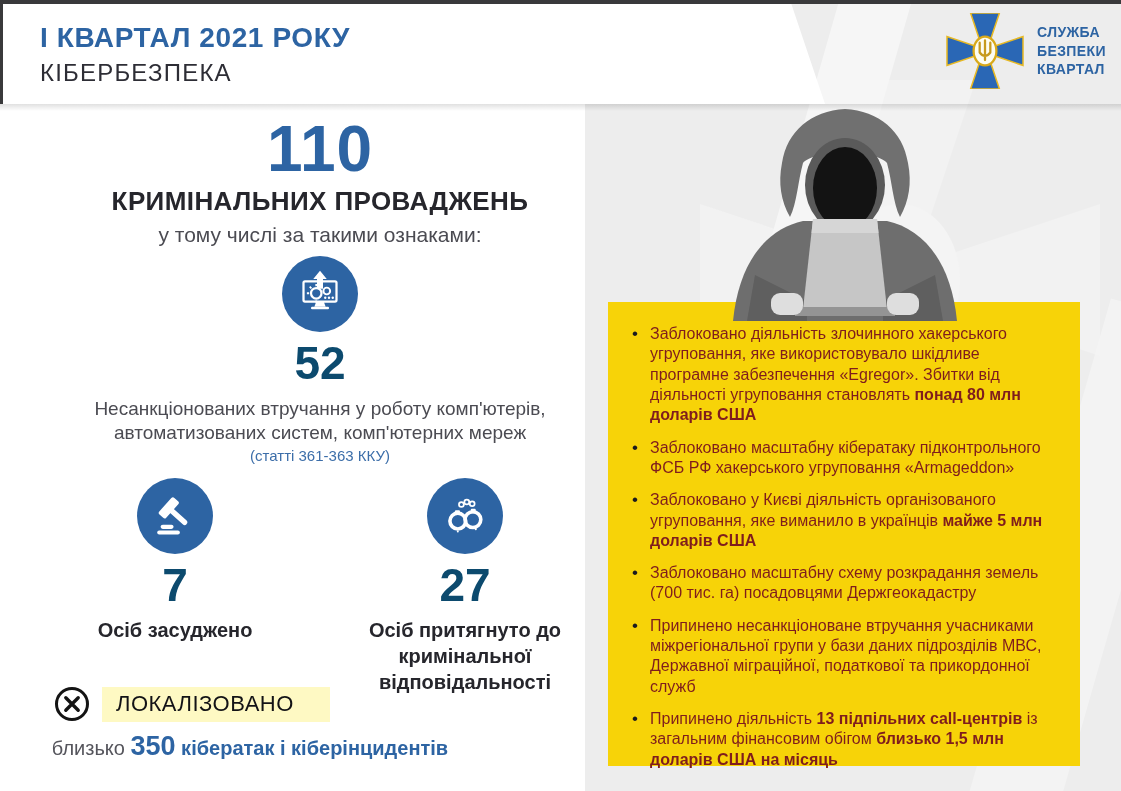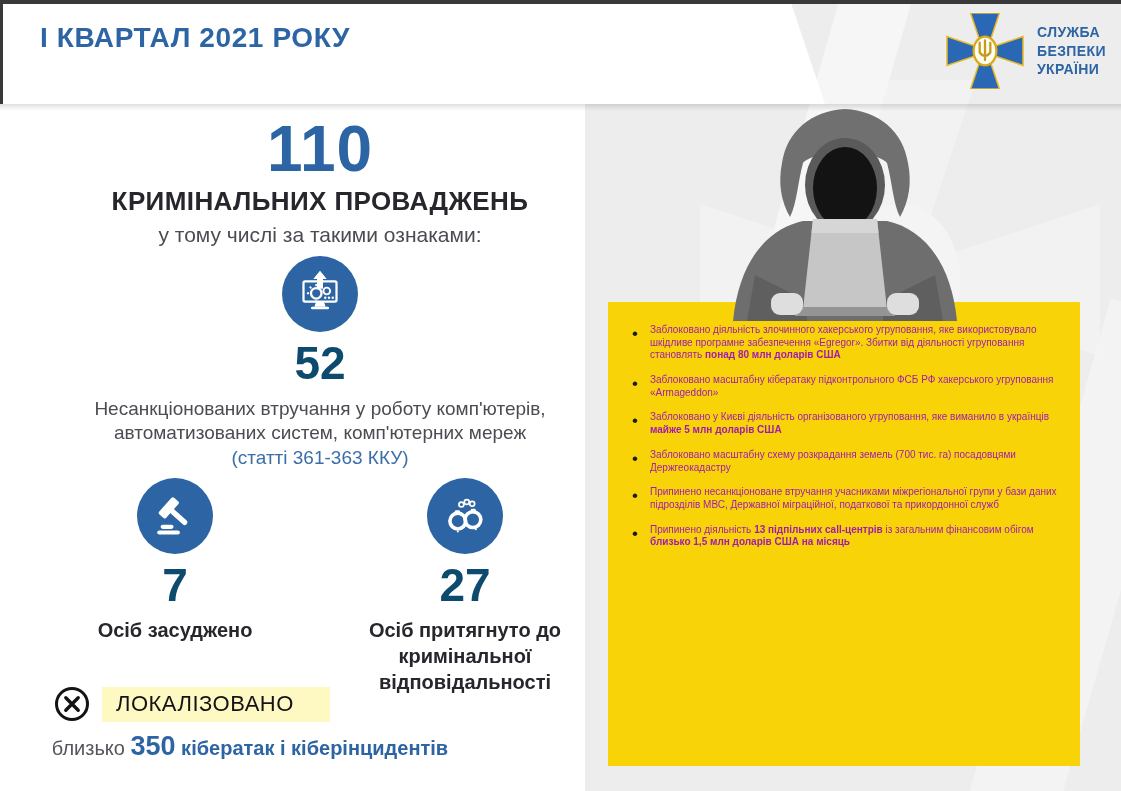--- a/index.html
+++ b/index.html
@@ -28,39 +28,39 @@
   .logo-text{font-size:14px;font-weight:700;color:#2d64a3;line-height:18.5px;letter-spacing:.4px;}
   .stat-cases{position:absolute;left:30px;top:116px;width:580px;text-align:center;z-index:3;}
   .cases-value{font-size:64px;font-weight:800;color:#2d64a3;letter-spacing:1px;line-height:1.05;}
   .cases-label{font-size:26px;font-weight:700;color:#26262c;letter-spacing:.4px;margin-top:3px;}
   .cases-sub{font-size:21px;color:#4b4b52;margin-top:6px;}
   .block-monitor{position:absolute;left:30px;top:256px;width:580px;text-align:center;z-index:3;}
   .icon-circle{width:76px;height:76px;border-radius:50%;background:#2d64a3;margin:0 auto;
     display:flex;align-items:center;justify-content:center;}
   .big-num{font-size:46px;font-weight:800;color:#0c4a6e;line-height:1.1;margin-top:6px;}
   .desc{font-size:19px;color:#4b4b52;line-height:24px;margin-top:8px;text-align:center;}
-  .statute{font-size:19px;color:#3c6ea9;margin-top:2px;}
+  .statute{font-size:15px;color:#3c6ea9;margin-top:2px;}
   .stat-row{position:absolute;left:30px;top:478px;width:580px;display:flex;z-index:3;}
   .stat-col{flex:1;text-align:center;}
   .stat-label{font-size:20px;font-weight:700;color:#26262c;line-height:26px;margin:6px auto 0;}
   .stat-label.narrow{width:215px;}
   
   .localized-row{position:absolute;left:52px;top:684px;display:flex;align-items:center;gap:10px;z-index:3;}
   .localized-badge{background:#fef9c3;color:#131316;font-size:22px;font-weight:400;
     letter-spacing:.5px;padding:4px 36px 5px 14px;}
   .localized-line{position:absolute;left:40px;top:731px;width:420px;text-align:center;z-index:3;
     font-size:20px;color:#55555c;}
   .localized-line .amount{font-size:27px;font-weight:800;color:#2d64a3;margin-top:24px;}
   .localized-line .hl{font-weight:700;color:#2d64a3;}
   
   .hacker{position:absolute;left:655px;top:103px;z-index:4;}
   .yellow-panel{position:absolute;left:608px;top:302px;width:472px;height:464px;background:#f7d308;z-index:3;}
   .yellow-panel ul{list-style:none;margin:0;padding:22px 18px 0 22px;}
-  .yellow-panel li{position:relative;padding-left:20px;font-size:10px;line-height:1.27;
-    color:#a21caf;margin-bottom:12px;}
+  .yellow-panel li{position:relative;padding-left:20px;font-size:16px;line-height:1.27;
+    color:#7f1d1d;margin-bottom:12px;}
   .yellow-panel li::before{content:"\2022";position:absolute;left:2px;top:-1px;font-size:17px;color:#1b1b1e;}
   .yellow-panel .b{font-weight:700;}
 </style>
 </head>
 <body>
 
 <div class="stage">
 
   <div class="bg-right"></div>
   <div class="streak s1"></div>
@@ -73,36 +73,37 @@
     <polygon points="0,69 0,31 36,43 36,57" fill="#f6f6f6"></polygon>
     <ellipse cx="50" cy="50" rx="15" ry="19" fill="#f9f9f9"></ellipse>
   </svg>
 
   <div class="top-bar"></div>
   <div class="left-notch"></div>
   <div class="header-divider"></div>
 
   <div class="header">
     <div class="header-title">І КВАРТАЛ 2021 РОКУ</div>
+    <div class="header-subtitle">КІБЕРБЕЗПЕКА</div>
   </div>
 
   <div class="logo">
     <svg width="78" height="76" viewBox="0 0 100 100">
       <polygon points="31,0 69,0 57,36 43,36" fill="#2a67b5" stroke="#e8b923" stroke-width="2"></polygon>
       <polygon points="100,31 100,69 64,57 64,43" fill="#2a67b5" stroke="#e8b923" stroke-width="2"></polygon>
       <polygon points="69,100 31,100 43,64 57,64" fill="#2a67b5" stroke="#e8b923" stroke-width="2"></polygon>
       <polygon points="0,69 0,31 36,43 36,57" fill="#2a67b5" stroke="#e8b923" stroke-width="2"></polygon>
       <rect x="40" y="40" width="20" height="20" fill="#2a67b5"></rect>
       <ellipse cx="50" cy="50" rx="15" ry="19" fill="#fdfdf2" stroke="#d9a91a" stroke-width="3"></ellipse>
       <path d="M43,39 v13 M50,36 v20 M57,39 v13 M43,52 q7,9 14,0 M50,58 v4" stroke="#c79a1e" stroke-width="3" fill="none" stroke-linecap="round"></path>
     </svg>
     <div class="logo-text">
       <div>СЛУЖБА</div>
       <div>БЕЗПЕКИ</div>
-      <div>УКРАЇНИ</div>
+      <div>КВАРТАЛ</div>
     </div>
   </div>
 
   <div class="stat-cases">
     <div class="cases-value">110</div>
     <div class="cases-label">КРИМІНАЛЬНИХ ПРОВАДЖЕНЬ</div>
     <div class="cases-sub">у тому числі за такими ознаками:</div>
   </div>
 
   <div class="block-monitor">

